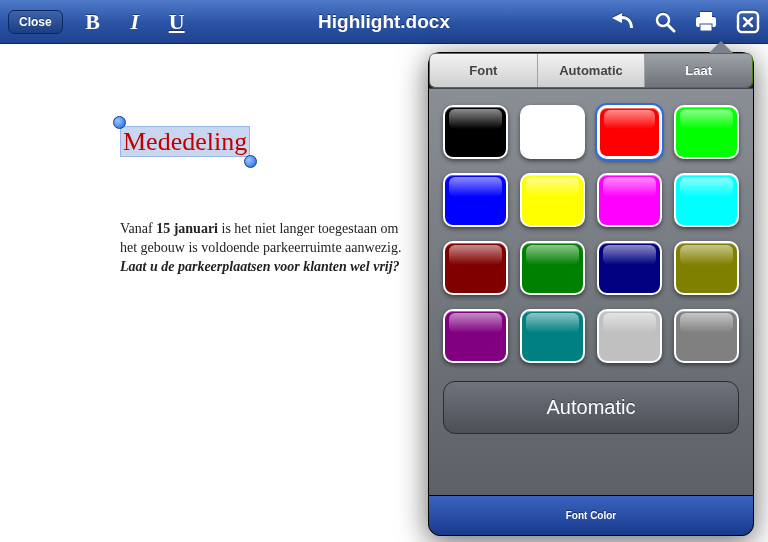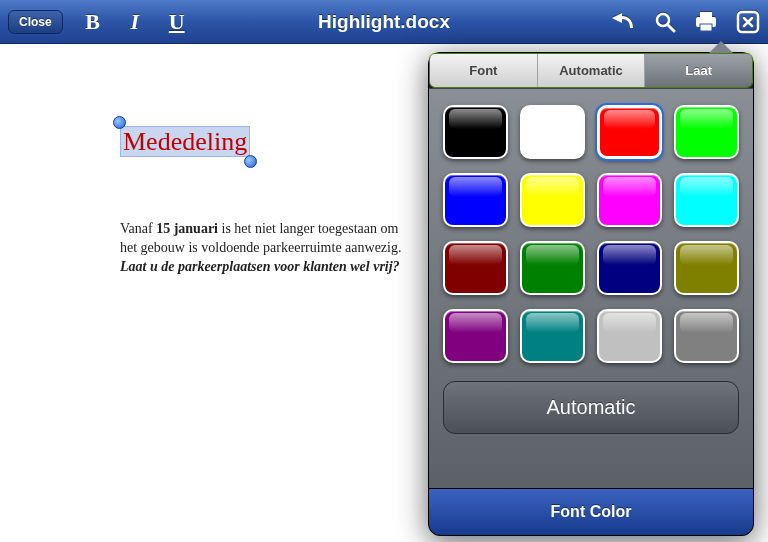--- a/index.html
+++ b/index.html
@@ -199,21 +199,21 @@
   .seg-bottom {
     display: flex;
     border-top: 1px solid #000;
     border-radius: 0 0 12px 12px;
     overflow: hidden;
   }
   .seg-bottom div {
     flex: 1;
     text-align: center;
     padding: 14px 0;
-    font-size: 16px;
+    font-size: 10px;
     font-weight: bold;
     color: #fff;
     cursor: pointer;
     text-shadow: 0 -1px 0 rgba(0,0,0,0.5);
   }
   .seg-bottom div.active {
     background: linear-gradient(#3a63c0, #173a8d);
   }
   .seg-bottom div:not(.active) {
     background: linear-gradient(#3b3e45, #17191d);

